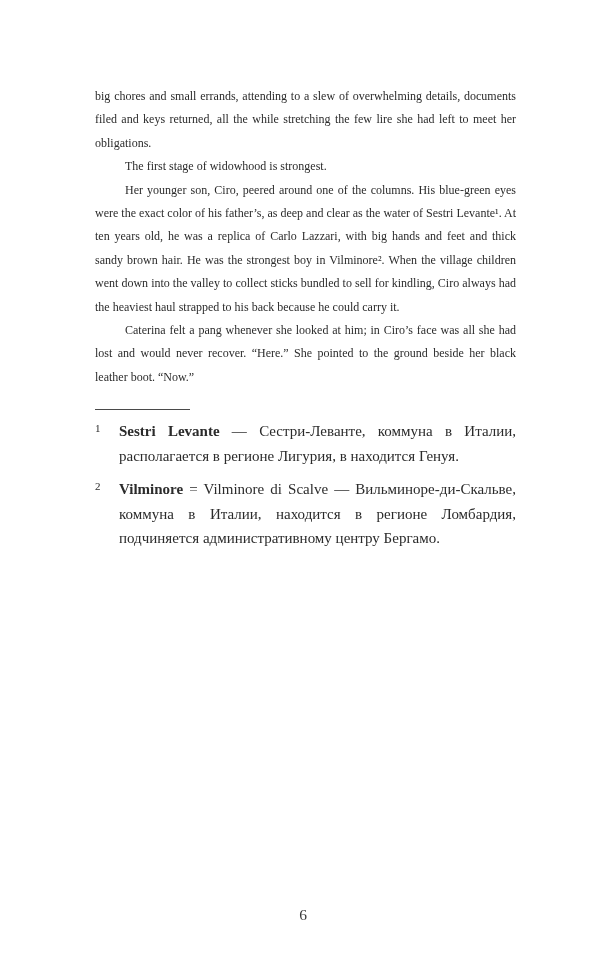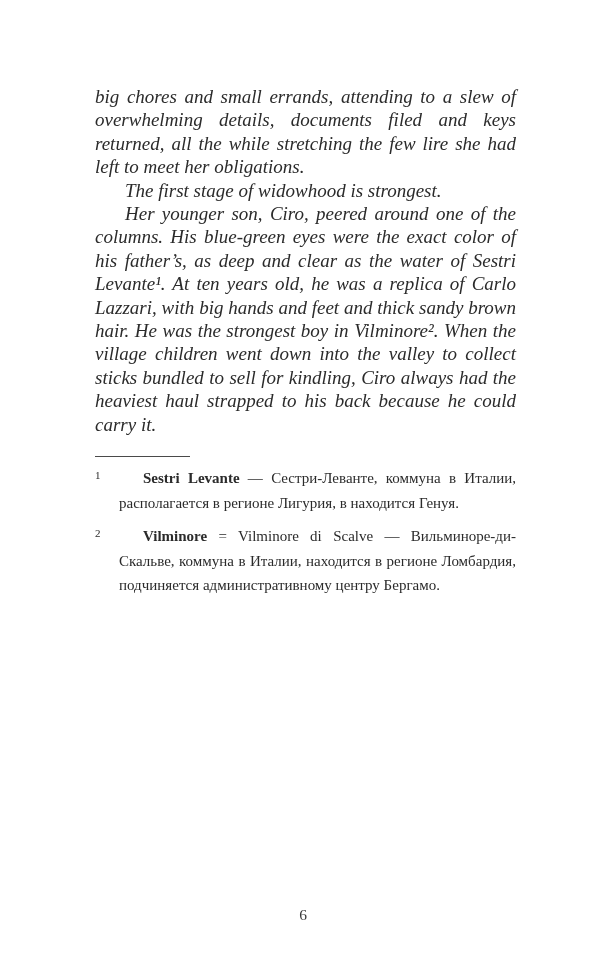--- a/index.html
+++ b/index.html
@@ -13,25 +13,24 @@
     height: 970px;
     background: #ffffff;
     box-sizing: border-box;
     padding: 85px 90px 0 95px;
     font-family: "Liberation Serif", "DejaVu Serif", serif;
     color: #2b2b2b;
     overflow: hidden;
   }
   .body-text .para {
     margin: 0;
-    font-size: 19px;
+    font-size: 12px;
     line-height: 23.4px;
     text-align: justify;
     text-indent: 30px;
-    font-style: italic;
   }
   .body-text .para.no-indent {
     text-indent: 0;
   }
   .footnotes {
     margin-top: 20px;
     font-size: 15px;
     line-height: 24.5px;
   }
   .fn-sep {
@@ -51,41 +50,41 @@
     line-height: 1;
     padding-top: 4px;
     color: #2b2b2b;
   }
   .fn-body {
     flex: 1;
     text-align: justify;
   }
   .fn-term {
     font-weight: bold;
-    margin-left: 24px;
   }
   .page-number {
     position: absolute;
     left: 0;
     right: 0;
     top: 906px;
     text-align: center;
     font-size: 15.5px;
     color: #3a3a3a;
   }
 </style>
 </head>
 <body>
 
 <div class="page">
 
   <div class="body-text">
     <p class="para no-indent" lang="en">big chores and small errands, attending to a slew of overwhelming details, documents filed and keys returned, all the while stretching the few lire she had left to meet her obligations.</p>
     <p class="para" lang="en">The first stage of widowhood is strongest.</p>
     <p class="para" lang="en">Her younger son, Ciro, peered around one of the columns. His blue-green eyes were the exact color of his father’s, as deep and clear as the water of Sestri Levante¹. At ten years old, he was a replica of Carlo Lazzari, with big hands and feet and thick sandy brown hair. He was the strongest boy in Vilminore². When the village children went down into the valley to collect sticks bundled to sell for kindling, Ciro always had the heaviest haul strapped to his back because he could carry it.</p>
+    <p class="para" lang="en">Caterina felt a pang whenever she looked at him; in Ciro’s face was all she had lost and would never recover. “Here.” She pointed to the ground beside her black leather boot. “Now.”</p>
   </div>
 
   <div class="footnotes">
     <div class="fn-sep"></div>
 
     <div class="footnote">
       <span class="fn-marker">1</span>
       <span class="fn-body" lang="ru"><b class="fn-term">Sestri Levante</b><span> — Сестри-Леванте, коммуна в Италии, располагается в регионе Лигурия, в находится Генуя.</span></span>
     </div>
 

